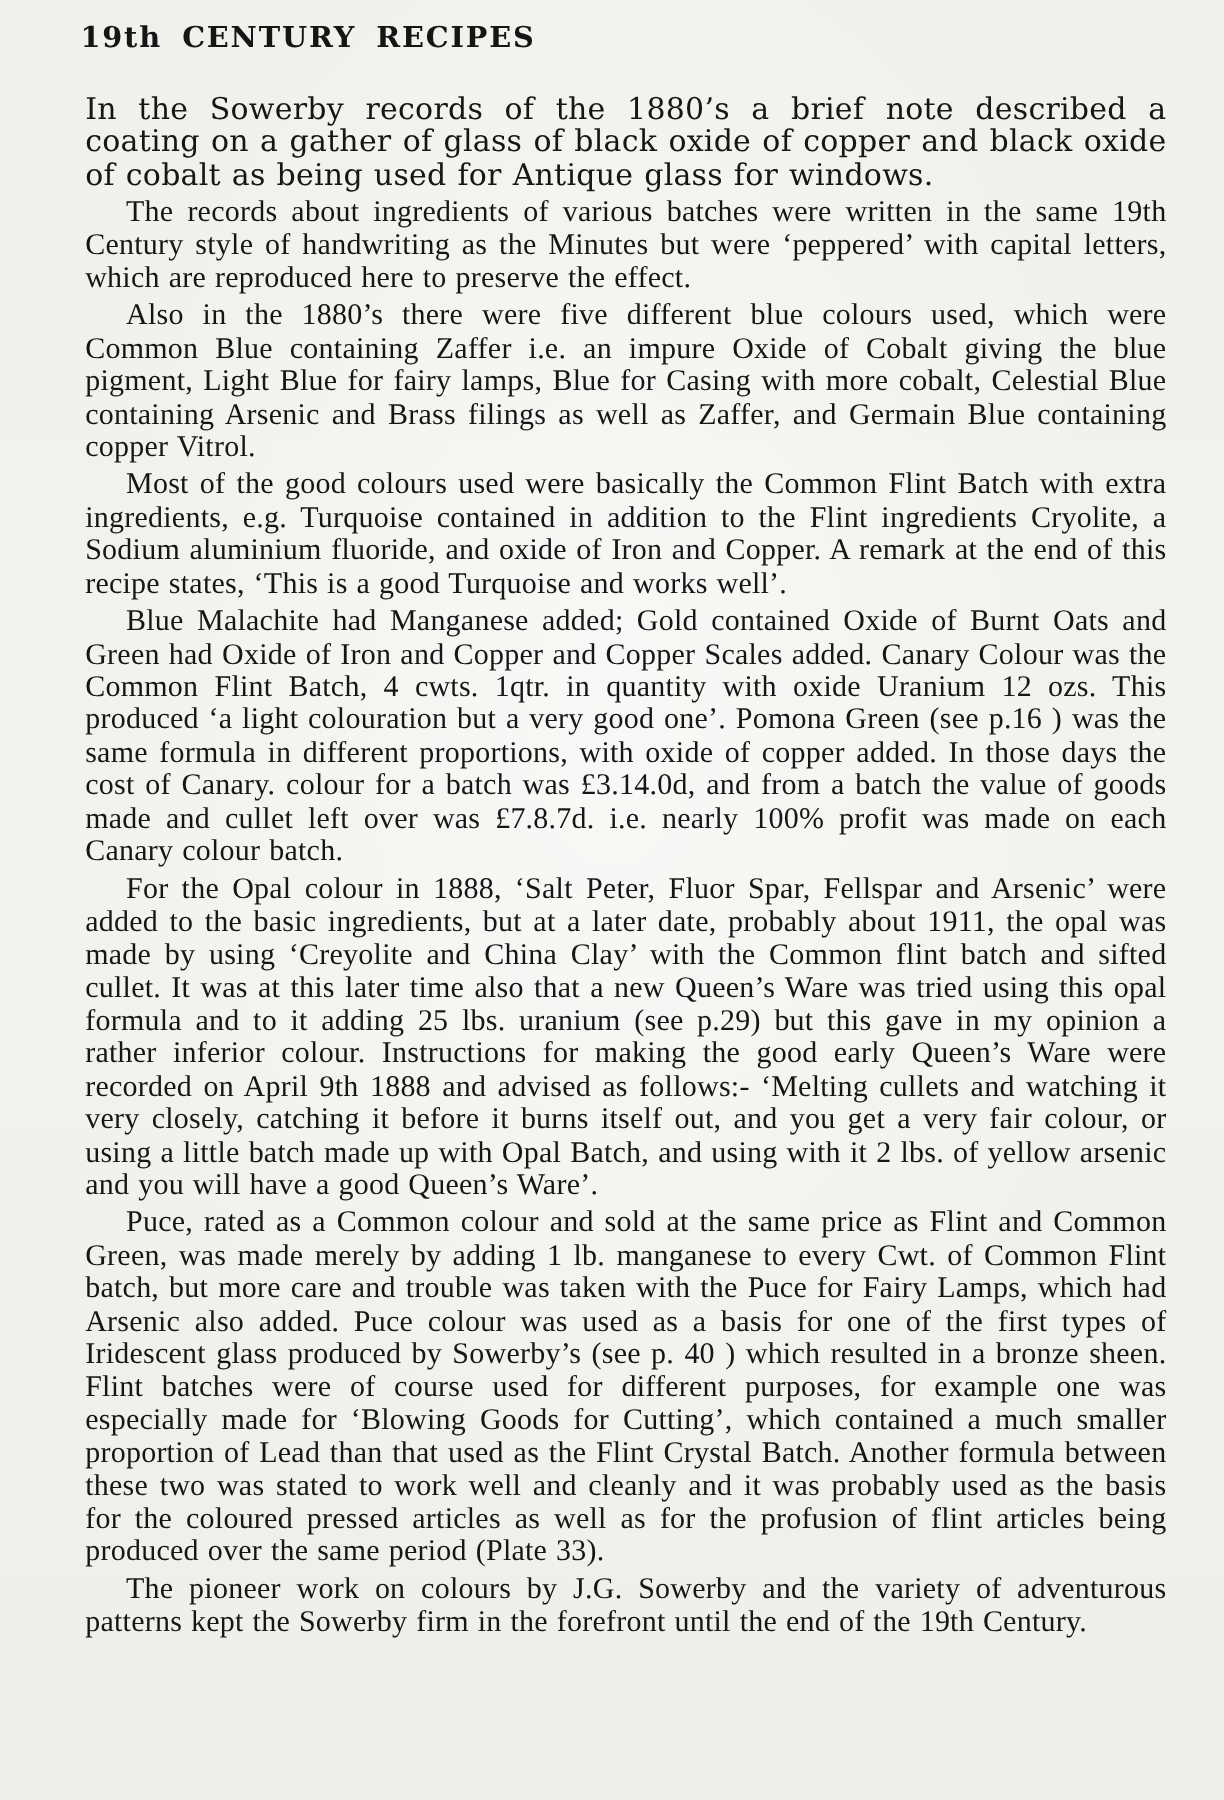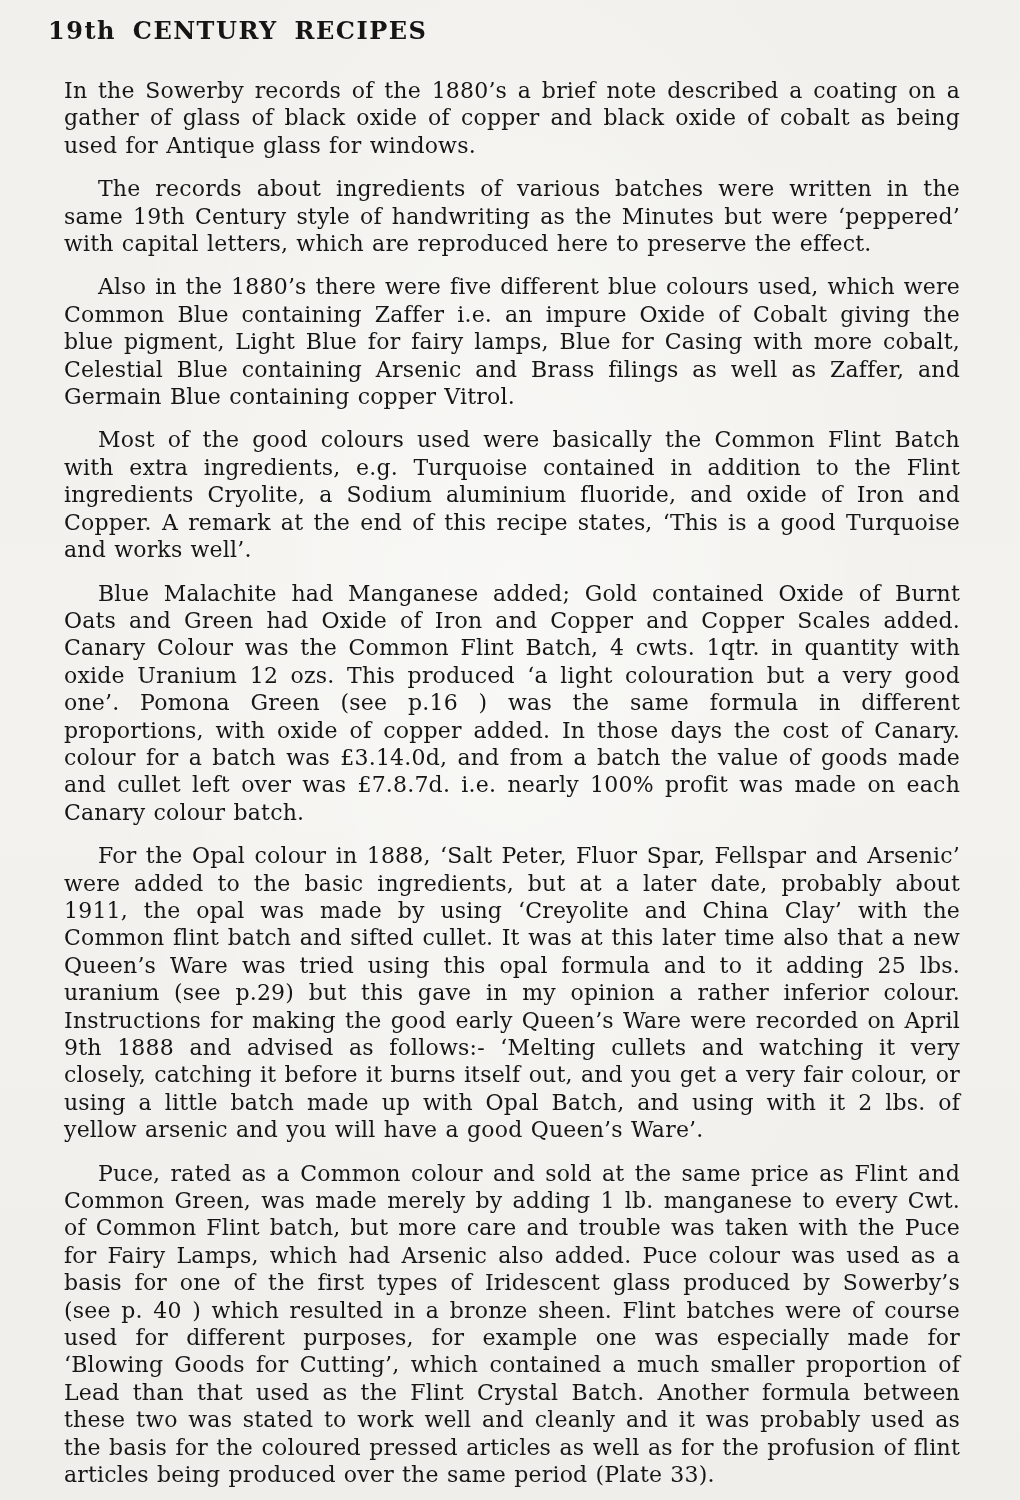--- a/index.html
+++ b/index.html
@@ -13,43 +13,44 @@
     background-image: radial-gradient(ellipse at 50% 40%, rgba(255,255,255,0.5) 0%, rgba(255,255,255,0) 60%),
                       linear-gradient(180deg, #f1f0ec 0%, #f3f2ee 50%, #efeeea 100%);
     font-family: "DejaVu Serif", "Liberation Serif", serif;
     color: #161616;
     overflow: hidden;
   }
   .page {
     box-sizing: border-box;
     width: 1020px;
     height: 1500px;
-    padding: 16px 44px 0 48px;
+    padding: 16px 44px 0 67px;
   }
   .page-title {
     font-size: 24px;
     font-weight: 600;
     letter-spacing: 1.5px;
     word-spacing: 7px;
     margin: 0 0 0 0;
     color: #151515;
   }
   .body-text {
     margin-top: 32px;
   }
   .para {
-    margin: 16px;
-    font-size: 22px;
+    margin: 4px;
+    font-size: 25px;
     line-height: 27.4px;
     text-align: justify;
     letter-spacing: 0.2px;
     word-spacing: 1px;
   }
   .para.indent {
     text-indent: 34px;
+    font-family: Liberation Serif, serif;
   }
 </style>
 </head>
 <body>
 
 <div class="page">
   <h1 class="page-title">19th CENTURY RECIPES</h1>
   <div class="body-text">
       <p class="para">In the Sowerby records of the 1880’s a brief note described a coating on a gather of glass of black oxide of copper and black oxide of cobalt as being used for Antique glass for windows.</p>
       <p class="para indent">The records about ingredients of various batches were written in the same 19th Century style of handwriting as the Minutes but were ‘peppered’ with capital letters, which are reproduced here to preserve the effect.</p>

